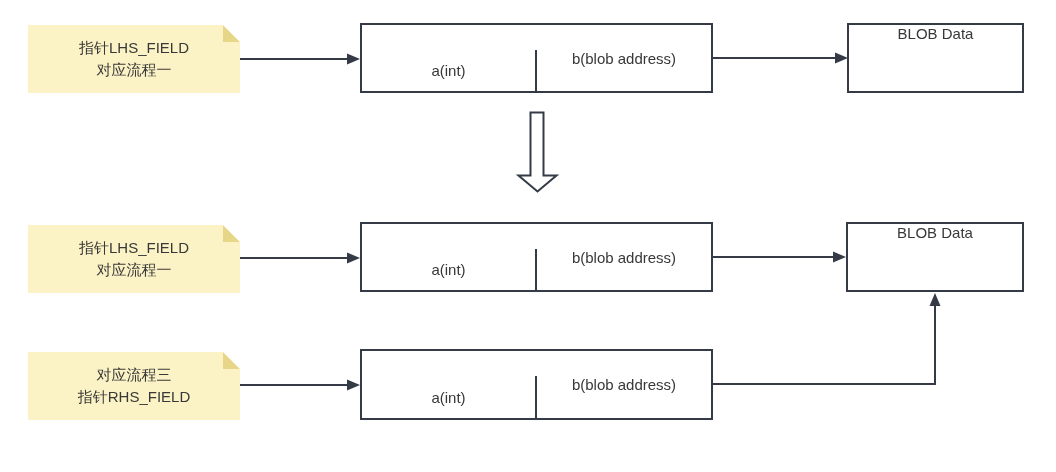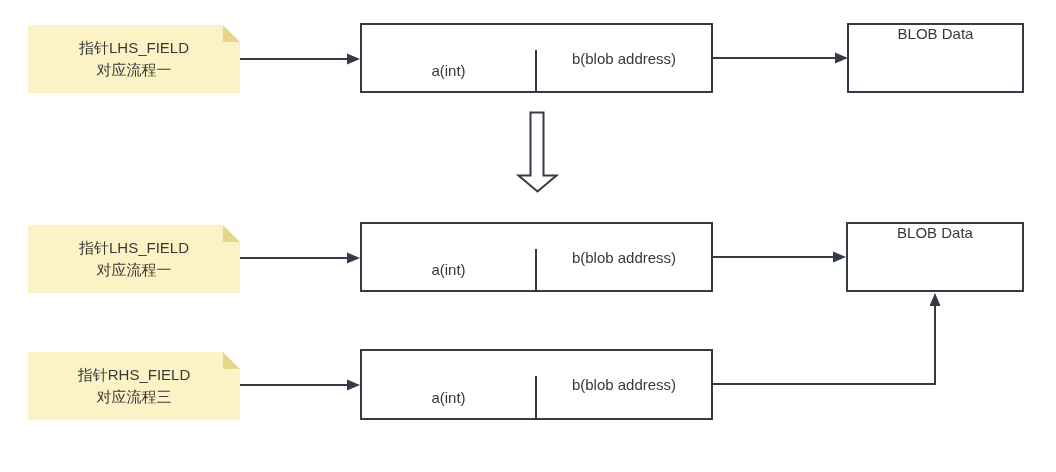--- a/index.html
+++ b/index.html
@@ -161,22 +161,22 @@
     <div class="cell cell-b">b(blob address)</div>
   </div>
 
   <div class="blob-box" style="left:846px; top:222px; width:178px;">
     <span>BLOB Data</span>
   </div>
 
   <div class="note" style="left:28px; top:352px;">
     <div class="note-fold"></div>
     <div class="note-text">
+      <div>对应流程三</div>
       <div>指针RHS_FIELD</div>
-      <div>对应流程三</div>
     </div>
   </div>
 
   <div class="record" style="left:360px; top:349px; height:71px;">
     <div class="cell cell-a">a(int)</div>
     <div class="cell cell-b">b(blob address)</div>
   </div>
 
 </div>
 

